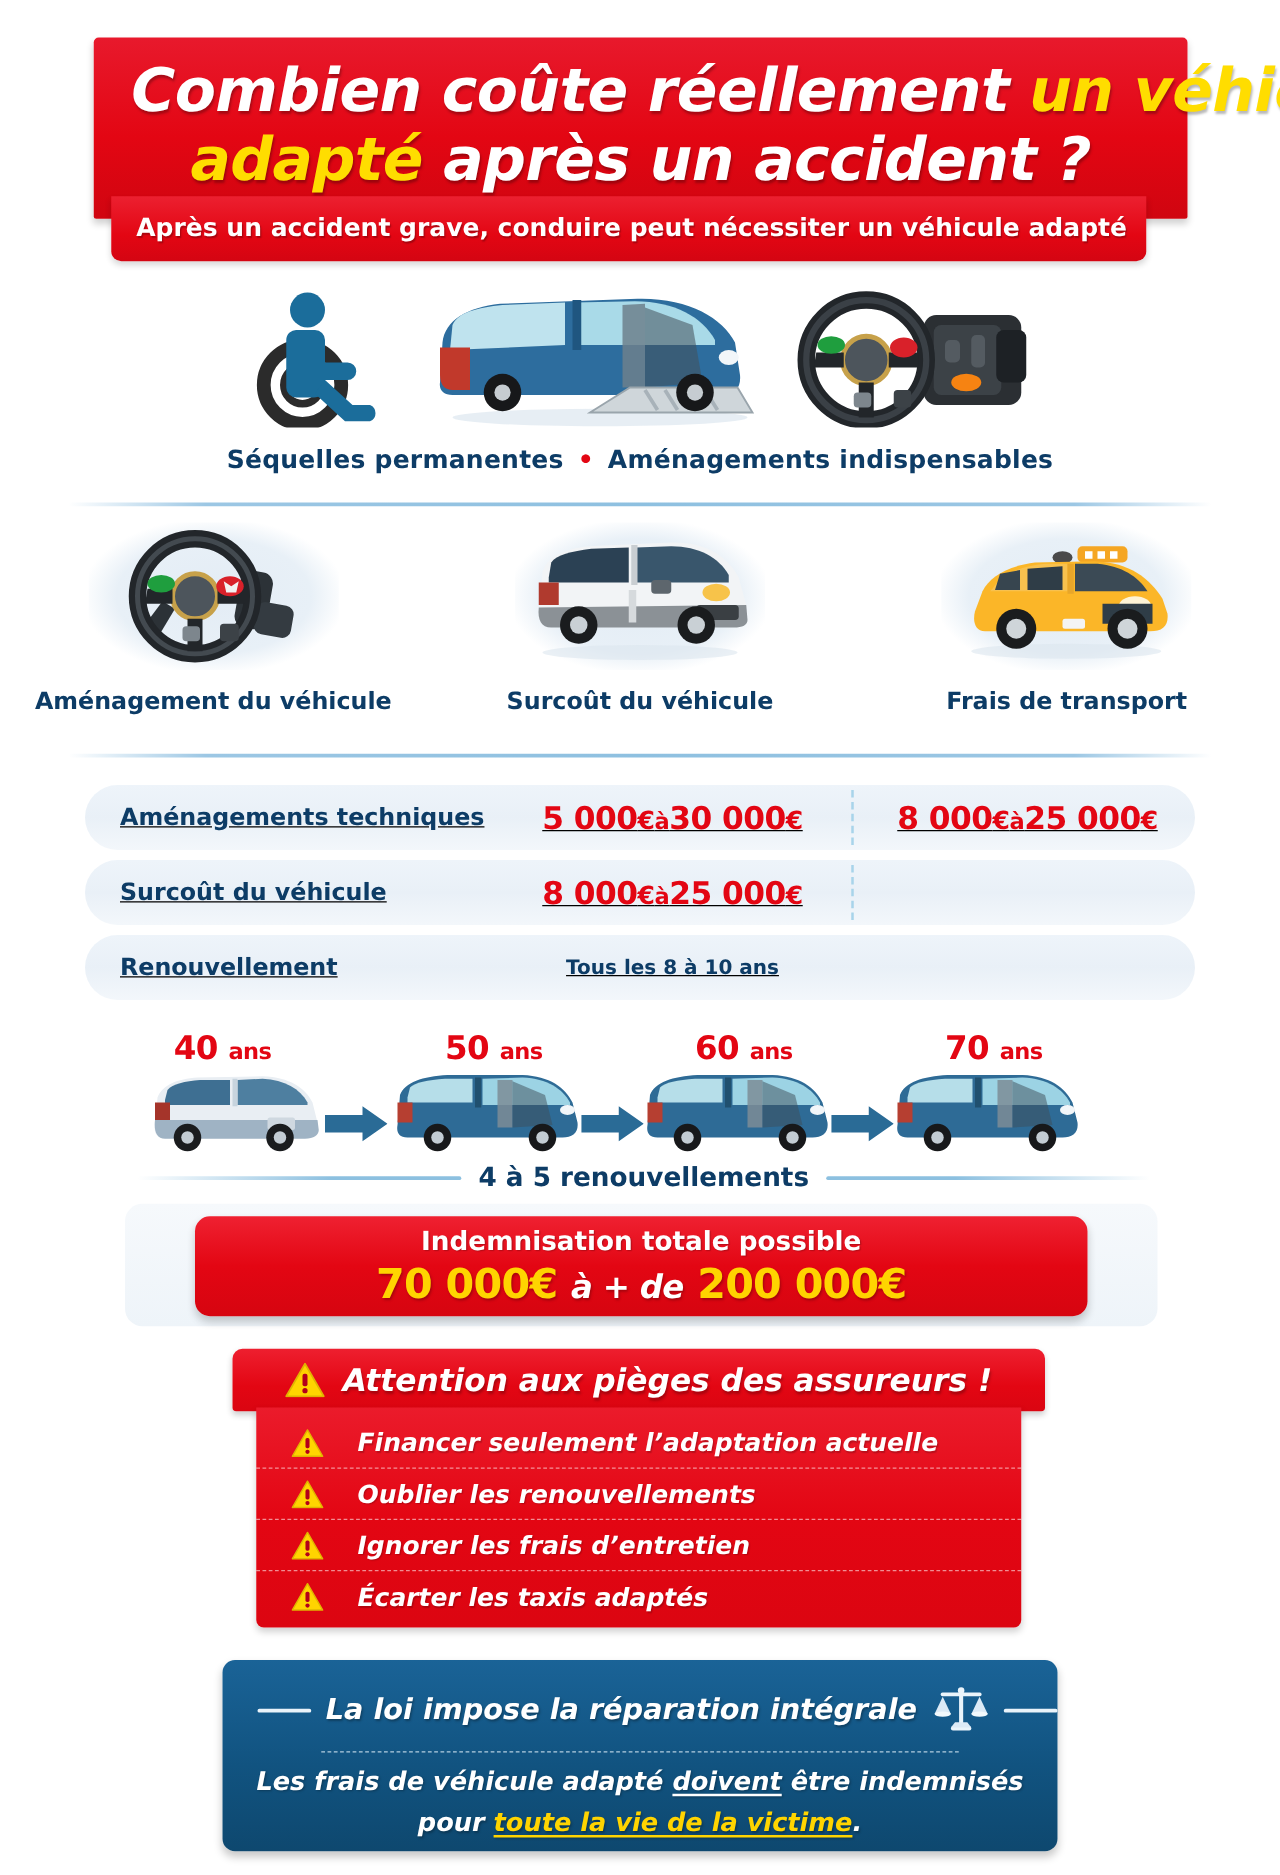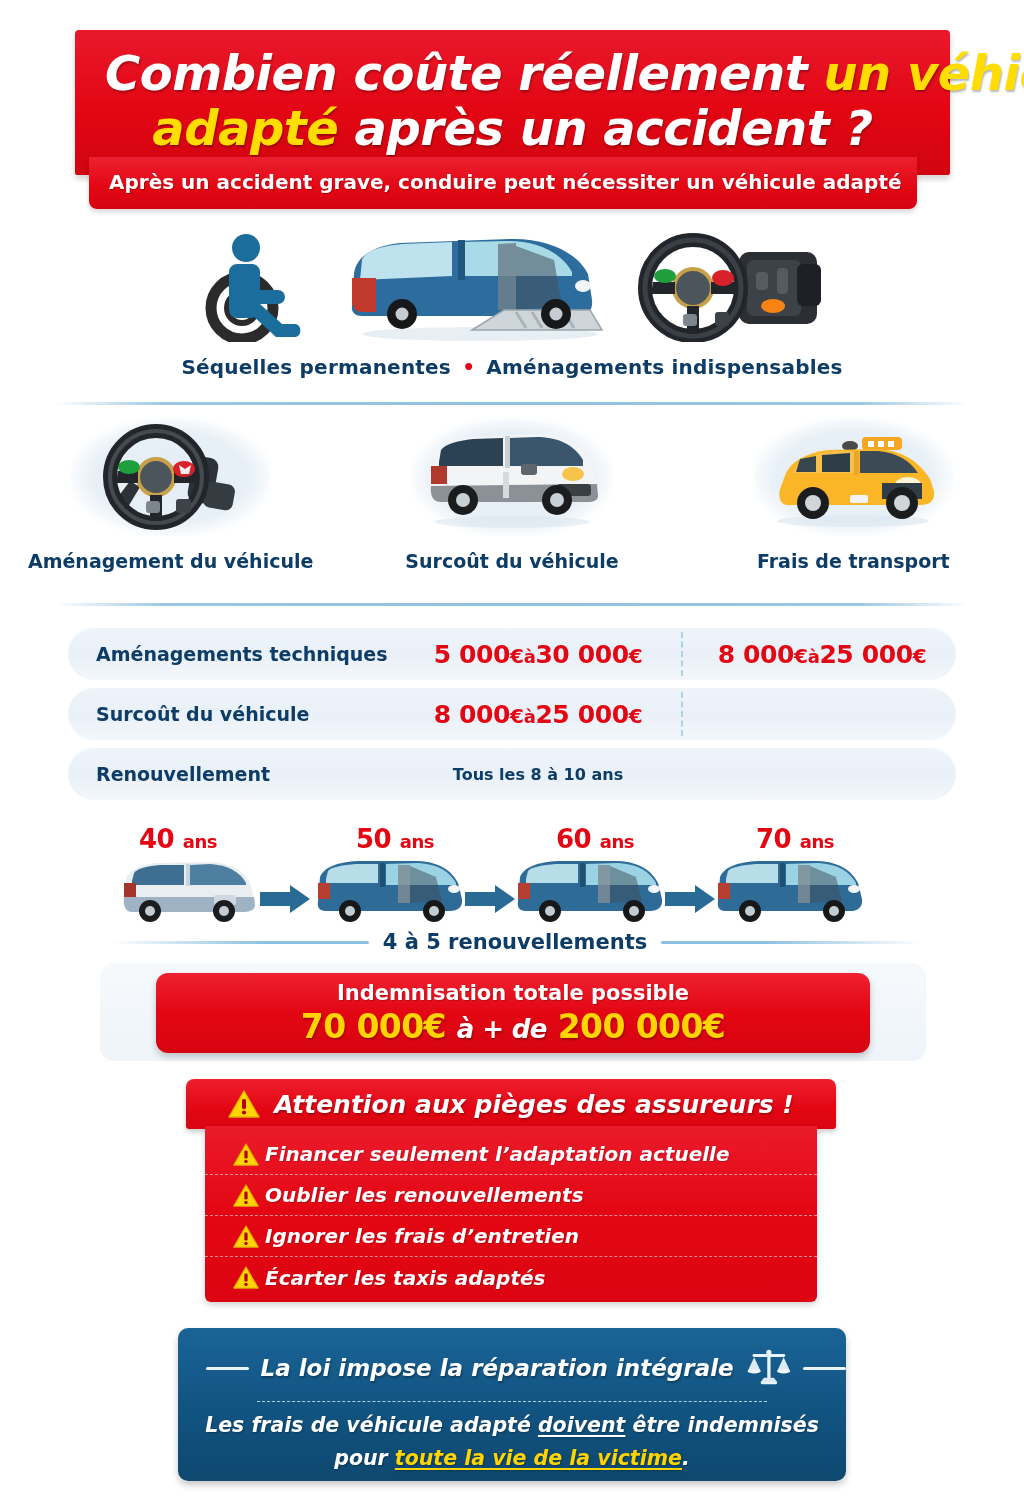--- a/index.html
+++ b/index.html
@@ -79,21 +79,21 @@
     font-family: "DejaVu Sans", sans-serif; font-weight: 700; font-size: 19px;
     color: #0d3c66;
   }
 
   
   .table { position: absolute; left: 68px; top: 628px; width: 888px; }
   .trow {
     position: relative; height: 52px; margin-bottom: 8px;
     background: linear-gradient(180deg,#eef4fa 0%,#e9f0f7 50%,#f3f7fb 100%);
     border-radius: 26px;
-    display: flex; align-items: center;
+    display: flex; align-items: center; text-decoration: underline;
   }
   .trow .label {
     width: 320px; padding-left: 28px;
     font-family: "DejaVu Sans", sans-serif; font-weight: 700; font-size: 19px;
     color: #0d3c66;
   }
   .trow .c1 { width: 300px; text-align: center; }
   .trow .c2 { width: 268px; text-align: center; }
   .amt {
     font-family: "DejaVu Sans", sans-serif; font-weight: 700; font-size: 25px;
@@ -170,21 +170,21 @@
     font-size: 25px; color: #fff; text-shadow: 1px 2px 2px rgba(0,0,0,.25);
   }
   .warn-body {
     position: absolute; left: 205px; top: 1126px; width: 612px; height: 176px;
     background: linear-gradient(180deg,#eb1b2b 0%,#e30613 50%,#dc0511 100%);
     border-radius: 0 0 6px 6px;
     padding: 8px 0 0 0;
     box-shadow: 0 3px 6px rgba(0,0,0,.18);
   }
   .warn-item {
-    height: 41px; display: flex; align-items: center; gap: 6px;
+    height: 41px; display: flex; align-items: center; gap: 27px;
     padding-left: 28px;
     border-bottom: 1px dashed rgba(255,255,255,.55);
   }
   .warn-item:last-child { border-bottom: none; }
   .warn-item .t {
     font-family: "DejaVu Sans", sans-serif; font-weight: 700; font-style: italic;
     font-size: 20px; color: #fff; text-shadow: 1px 1px 1px rgba(0,0,0,.2);
   }
 
   

